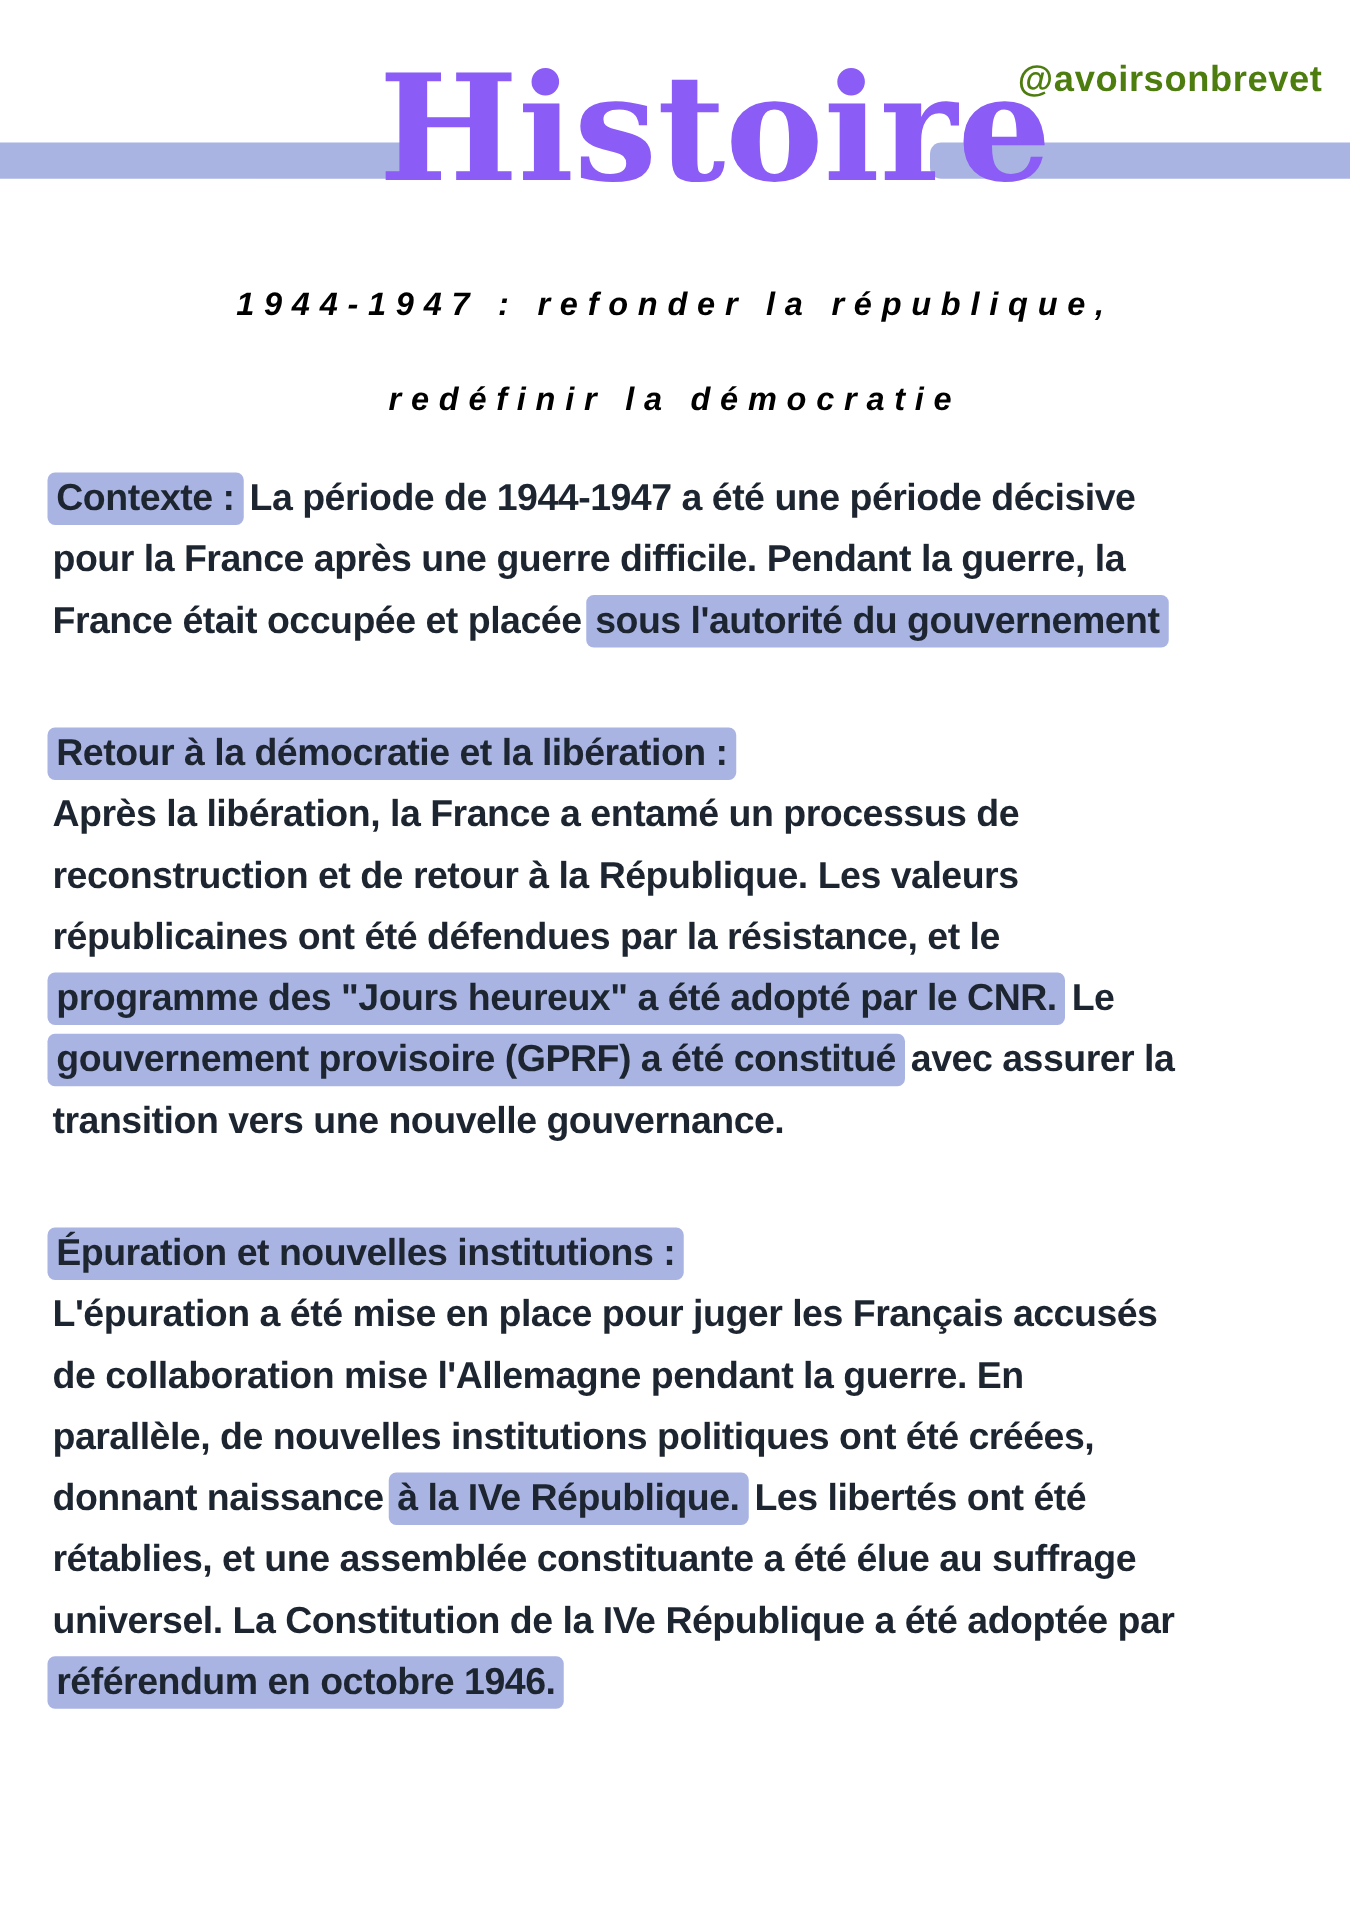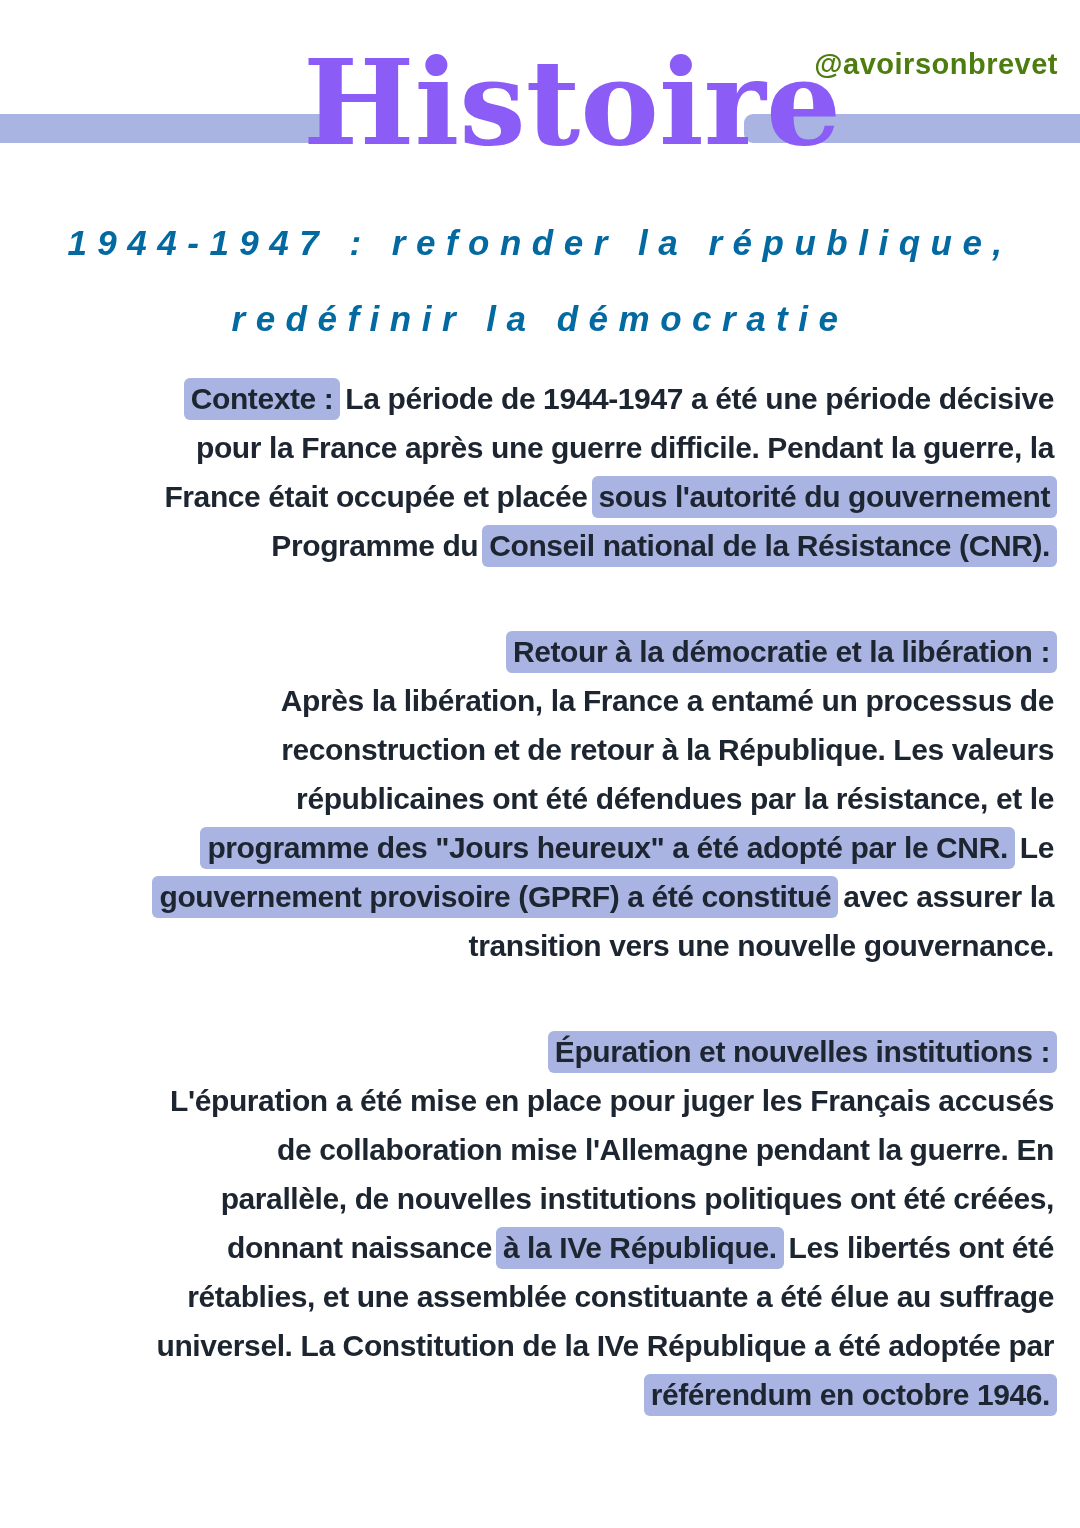--- a/index.html
+++ b/index.html
@@ -49,44 +49,43 @@
     margin-left: 32px;
   }
   #subtitle {
     position: absolute;
     top: 205px;
     left: 0;
     width: 100%;
     text-align: center;
     font-style: italic;
     font-weight: bold;
-    font-size: 35px;
+    font-size: 26px;
     line-height: 76px;
     letter-spacing: 0.30em;
-    color: #0369a1;
+    color: #000000;
     white-space: nowrap;
   }
 
   
   #body-sections {
     position: absolute;
     top: 374px;
     left: 42px;
     right: 26px;
   }
   .section { margin-bottom: 57px; }
   .section:last-child { margin-bottom: 12px; }
   .text-line {
     white-space: nowrap;
     font-size: 30px;
     font-weight: bold;
     letter-spacing: -0.4px;
     line-height: 49px;
     color: #1c2530;
-    text-align: right;
   }
   .hl {
     background: #aab4e3;
     border-radius: 6px;
     padding: 4px 7px 5px 7px;
     margin-left: -4px;
     margin-right: -3px;
   }
 </style>
 </head>
@@ -104,21 +103,20 @@
   <div id="subtitle">
     <div>1944-1947 : refonder la république,</div>
     <div>redéfinir la démocratie</div>
   </div>
 
   <div id="body-sections">
       <div class="section">
         <div class="text-line"><span class="hl">Contexte :</span><span> La période de 1944-1947 a été une période décisive</span></div>
         <div class="text-line"><span>pour la France après une guerre difficile. Pendant la guerre, la</span></div>
         <div class="text-line"><span>France était occupée et placée </span><span class="hl">sous l'autorité du gouvernement</span></div>
-        <div class="text-line"><span>Programme du </span><span class="hl">Conseil national de la Résistance (CNR).</span></div>
       </div>
       <div class="section">
         <div class="text-line"><span class="hl">Retour à la démocratie et la libération :</span></div>
         <div class="text-line"><span>Après la libération, la France a entamé un processus de</span></div>
         <div class="text-line"><span>reconstruction et de retour à la République. Les valeurs</span></div>
         <div class="text-line"><span>républicaines ont été défendues par la résistance, et le</span></div>
         <div class="text-line"><span class="hl">programme des "Jours heureux" a été adopté par le CNR.</span><span> Le</span></div>
         <div class="text-line"><span class="hl">gouvernement provisoire (GPRF) a été constitué</span><span> avec assurer la</span></div>
         <div class="text-line"><span>transition vers une nouvelle gouvernance.</span></div>
       </div>

